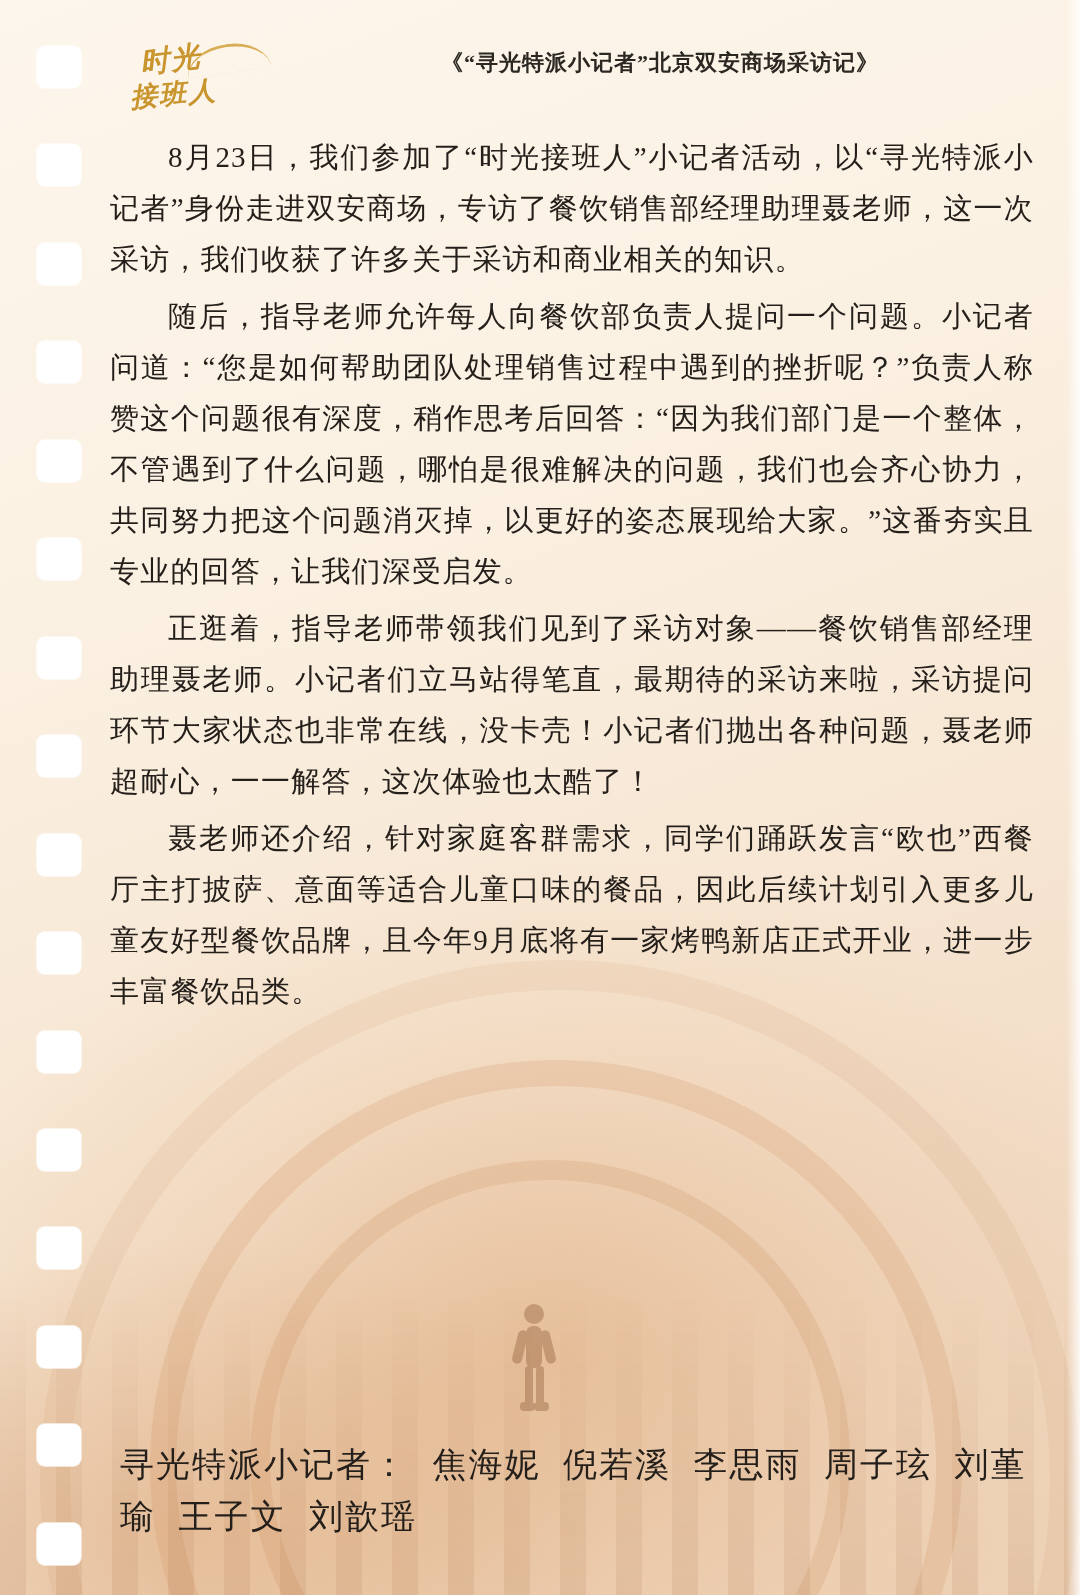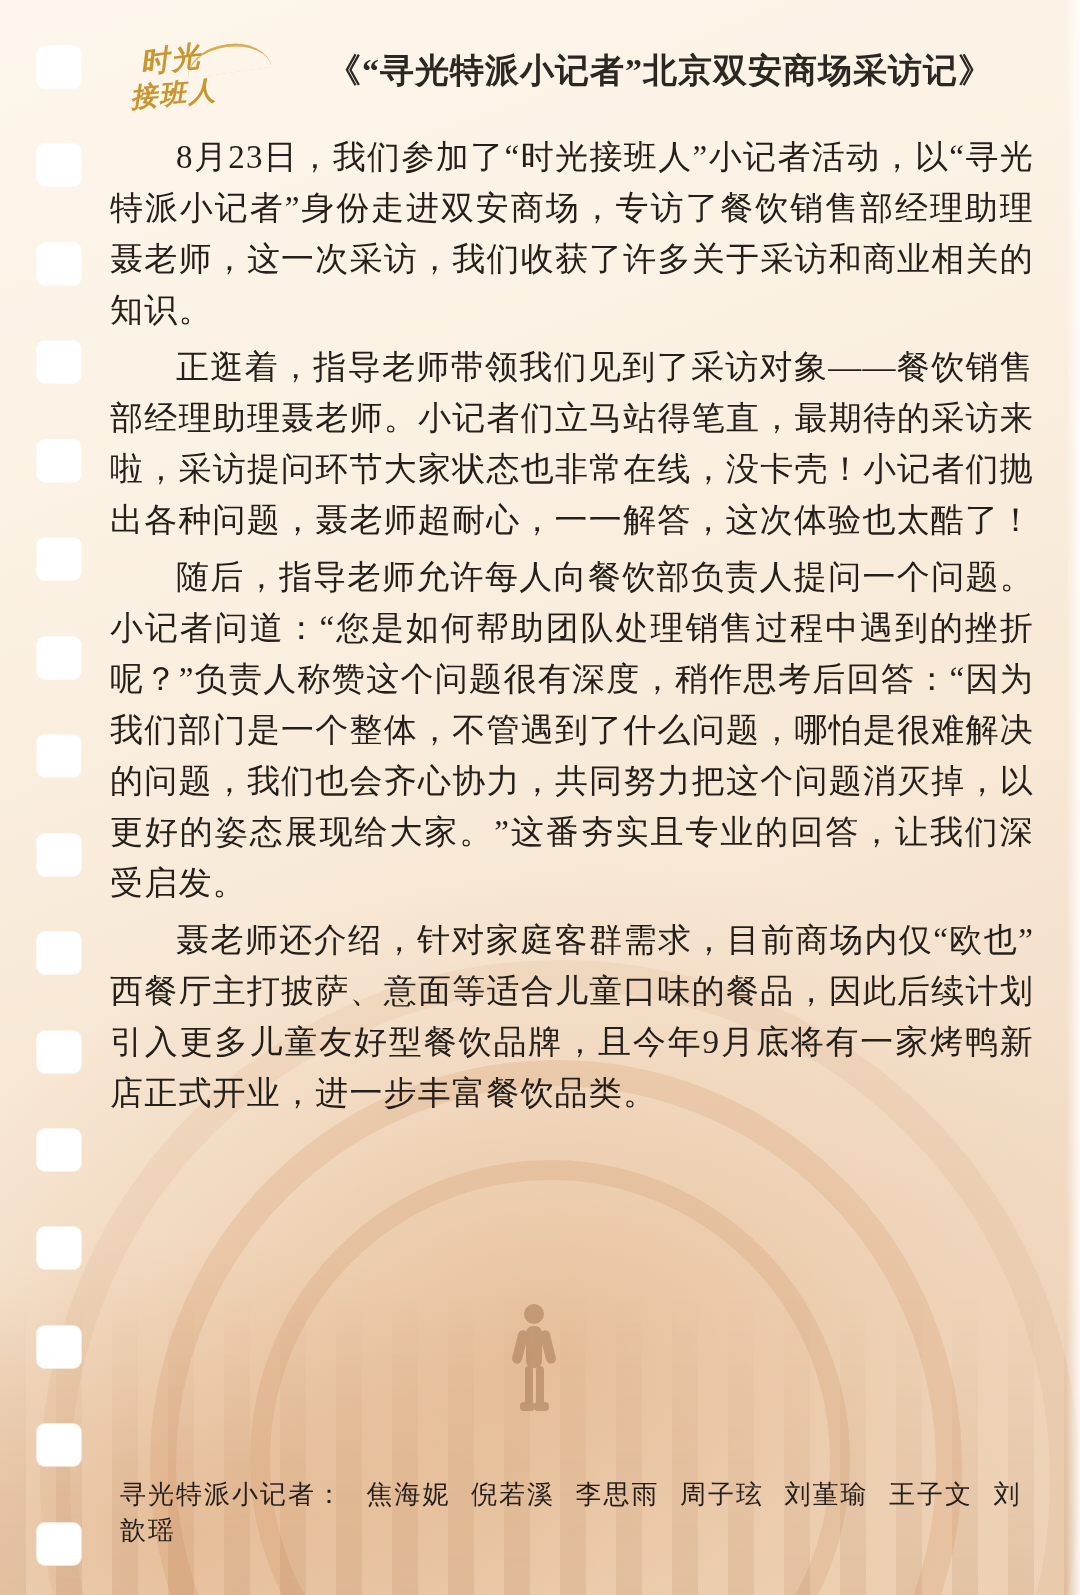--- a/index.html
+++ b/index.html
@@ -131,52 +131,52 @@
     border-radius: 50% 50% 0 0 / 100% 100% 0 0;
     transform: rotate(-8deg);
     opacity: .85;
   }
   .doc-title {
     position: absolute;
     left: 170px;
     right: 0;
     top: 14px;
     text-align: center;
-    font-size: 34px;
+    font-size: 22px;
     font-weight: 700;
     color: #2b2722;
     letter-spacing: 1px;
     font-family: "Liberation Serif", "DejaVu Serif", serif;
   }
 
   
   .article {
     position: absolute;
     left: 110px;
     right: 46px;
     top: 132px;
     z-index: 5;
   }
   .article p {
     margin: 0 0 6px 0;
-    font-size: 33px;
+    font-size: 29px;
     line-height: 51px;
     color: #241f1a;
     text-indent: 2em;
     letter-spacing: 1.2px;
     text-align: justify;
     font-family: "Liberation Serif", "DejaVu Serif", serif;
   }
   .signature {
     position: absolute;
     left: 120px;
     right: 46px;
-    bottom: 46px;
-    font-size: 26px;
-    line-height: 36px;
+    bottom: 52px;
+    font-size: 34px;
+    line-height: 52px;
     color: #241f1a;
     letter-spacing: 2px;
     z-index: 6;
     font-family: "Liberation Serif", "DejaVu Serif", serif;
   }
   .signature .label { margin-right: 14px; }
   .signature .names span { margin-right: 12px; }
 </style>
 </head>
 <body>
@@ -224,23 +224,23 @@
     <div class="logo">
       <div class="swash"></div>
       <div class="l1">时光</div>
       <div class="l2">接班人</div>
     </div>
     <div class="doc-title">《“寻光特派小记者”北京双安商场采访记》</div>
   </div>
 
   <div class="article">
     <p>8月23日，我们参加了“时光接班人”小记者活动，以“寻光特派小记者”身份走进双安商场，专访了餐饮销售部经理助理聂老师，这一次采访，我们收获了许多关于采访和商业相关的知识。</p>
+    <p>随后，指导老师允许每人向餐饮部负责人提问一个问题。小记者问道：“您是如何帮助团队处理销售过程中遇到的挫折呢？”负责人称赞这个问题很有深度，稍作思考后回答：“因为我们部门是一个整体，不管遇到了什么问题，哪怕是很难解决的问题，我们也会齐心协力，共同努力把这个问题消灭掉，以更好的姿态展现给大家。”这番夯实且专业的回答，让我们深受启发。</p>
     <p>正逛着，指导老师带领我们见到了采访对象——餐饮销售部经理助理聂老师。小记者们立马站得笔直，最期待的采访来啦，采访提问环节大家状态也非常在线，没卡壳！小记者们抛出各种问题，聂老师超耐心，一一解答，这次体验也太酷了！</p>
-    <p>随后，指导老师允许每人向餐饮部负责人提问一个问题。小记者问道：“您是如何帮助团队处理销售过程中遇到的挫折呢？”负责人称赞这个问题很有深度，稍作思考后回答：“因为我们部门是一个整体，不管遇到了什么问题，哪怕是很难解决的问题，我们也会齐心协力，共同努力把这个问题消灭掉，以更好的姿态展现给大家。”这番夯实且专业的回答，让我们深受启发。</p>
-    <p>聂老师还介绍，针对家庭客群需求，目前商场内仅“欧也”西餐厅主打披萨、意面等适合儿童口味的餐品，因此后续计划引入更多儿童友好型餐饮品牌，且今年9月底将有一家烤鸭新店正式开业，进一步丰富餐饮品类。</p>
+    <p>聂老师还介绍，针对家庭客群需求，同学们踊跃发言“欧也”西餐厅主打披萨、意面等适合儿童口味的餐品，因此后续计划引入更多儿童友好型餐饮品牌，且今年9月底将有一家烤鸭新店正式开业，进一步丰富餐饮品类。</p>
 
   </div>
 
   <div class="signature">
     <span class="label">寻光特派小记者：</span>
     <span class="names">
       <span>焦海妮</span>
       <span>倪若溪</span>
       <span>李思雨</span>
       <span>周子玹</span>

